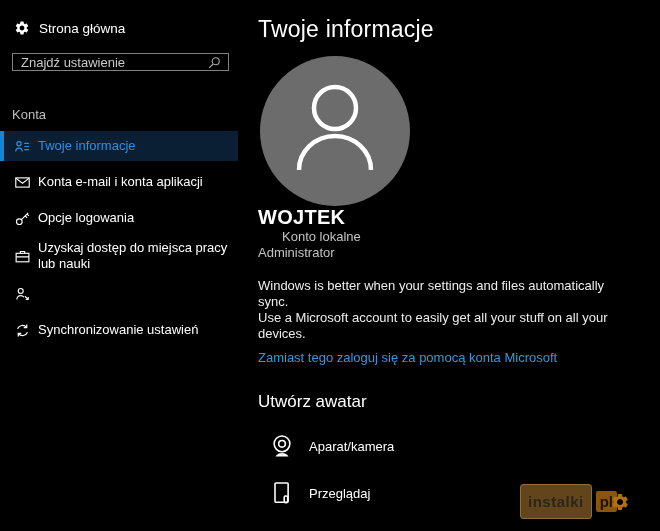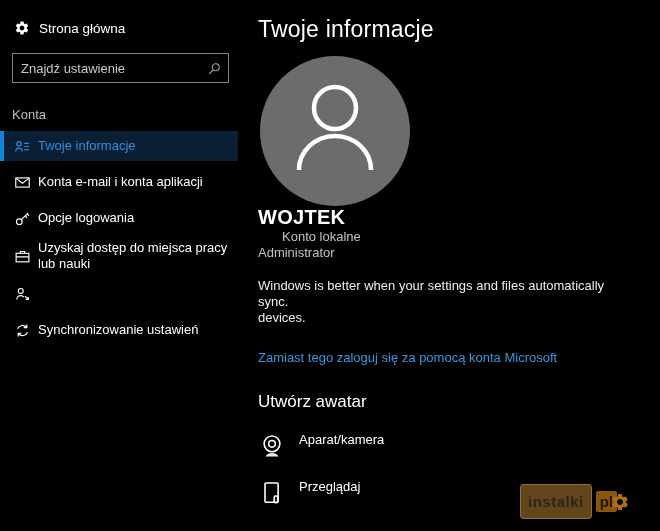--- a/index.html
+++ b/index.html
@@ -10,21 +10,21 @@
     position:relative;
     overflow:hidden;
     color:#fff;
     -webkit-font-smoothing:antialiased;
   }
   svg{display:block;}
   
   .sidebar{position:absolute;left:0;top:0;width:238px;height:531px;}
   .home-row{position:absolute;left:14px;top:20px;display:flex;align-items:center;gap:9px;}
   .home-row .lbl{font-size:13.5px;color:#fff;}
-  .searchbox{position:absolute;left:12px;top:53px;width:217px;height:30px;
+  .searchbox{position:absolute;left:12px;top:53px;width:217px;height:18px;
     border:1px solid #828282;background:#000;display:flex;align-items:center;box-sizing:border-box;}
   .searchbox input{flex:1;background:transparent;border:none;outline:none;
     color:#e8e8e8;font-size:13px;padding:0 6px 0 8px;font-family:"Liberation Sans",sans-serif;}
   .searchbox input::placeholder{color:#c9c9c9;opacity:1;}
   .searchbox .sicon{margin-right:6px;color:#a8a8a8;}
   .section-label{position:absolute;left:12px;top:107px;font-size:13px;color:#bfbfbf;}
   .nav{position:absolute;left:0;top:131px;right:0;display:flex;flex-direction:column;gap:6px;}
   .nav-item{position:relative;display:flex;align-items:center;min-height:30px;
     padding-left:14px;gap:7px;color:#fff;cursor:default;}
   .nav-item .icn{width:17px;flex:0 0 17px;color:inherit;}
@@ -36,21 +36,21 @@
   .main{position:absolute;left:258px;top:0;right:0;bottom:0;}
   .page-title{position:absolute;left:0;top:16px;font-size:23px;font-weight:300;letter-spacing:.2px;color:#fff;}
   .avatar{position:absolute;left:2px;top:56px;width:150px;height:150px;border-radius:50%;background:#6c6c6c;
     display:flex;align-items:center;justify-content:center;}
   .uname{position:absolute;left:0;top:206px;font-size:20px;font-weight:bold;color:#fff;letter-spacing:.3px;}
   .uline1{position:absolute;left:0;top:229px;font-size:13px;color:#c3c3c3;margin-left:24px;}
   .uline2{position:absolute;left:0;top:245px;font-size:13px;color:#c3c3c3;}
   .sync-par{position:absolute;left:0;top:278px;font-size:13px;line-height:16px;color:#ededed;width:370px;}
   .ms-link{position:absolute;left:0;top:350px;font-size:13px;color:#3697dd;cursor:pointer;}
   .h2{position:absolute;left:0;top:392px;font-size:17px;color:#fff;}
-  .opt-row{position:absolute;left:0;display:flex;gap:13px;cursor:default;}
+  .opt-row{position:absolute;left:10px;display:flex;align-items:center;gap:13px;cursor:default;}
   .opt-row .oicn{width:28px;height:28px;color:#fff;}
   .opt-row .lbl{font-size:13px;color:#fff;}
   .opt-cam{top:432px;}
   .opt-browse{top:479px;}
   
   .watermark{position:absolute;left:520px;top:484px;display:flex;align-items:center;opacity:.92;}
   .wm-instalki{background:rgba(138,96,40,.78);border:1px solid rgba(201,160,94,.55);
     color:#2e2a20;font-weight:bold;font-size:15px;padding:8px 7px;border-radius:4px;letter-spacing:.5px;}
   .wm-pl{background:rgba(176,111,18,.85);color:#241505;font-weight:bold;font-size:15px;
     padding:2px 4px;margin-left:4px;border-radius:2px;}
@@ -163,20 +163,21 @@
       </svg>
     </span>
   </div>
 
   <div class="uname">WOJTEK</div>
   <div class="uline1">Konto lokalne</div>
   <div class="uline2">Administrator</div>
 
   <div class="sync-par">
     <div>Windows is better when your settings and files automatically sync.</div>
+    <div>Use a Microsoft account to easily get all your stuff on all your</div>
     <div>devices.</div>
   </div>
 
   <div class="ms-link">Zamiast tego zaloguj się za pomocą konta Microsoft</div>
 
   <div class="h2">Utwórz awatar</div>
 
   <div class="opt-row opt-cam">
     <span class="oicn">
       <svg width="28" height="28" viewBox="0 0 32 32" fill="none" stroke="#fff" stroke-width="1.8">

